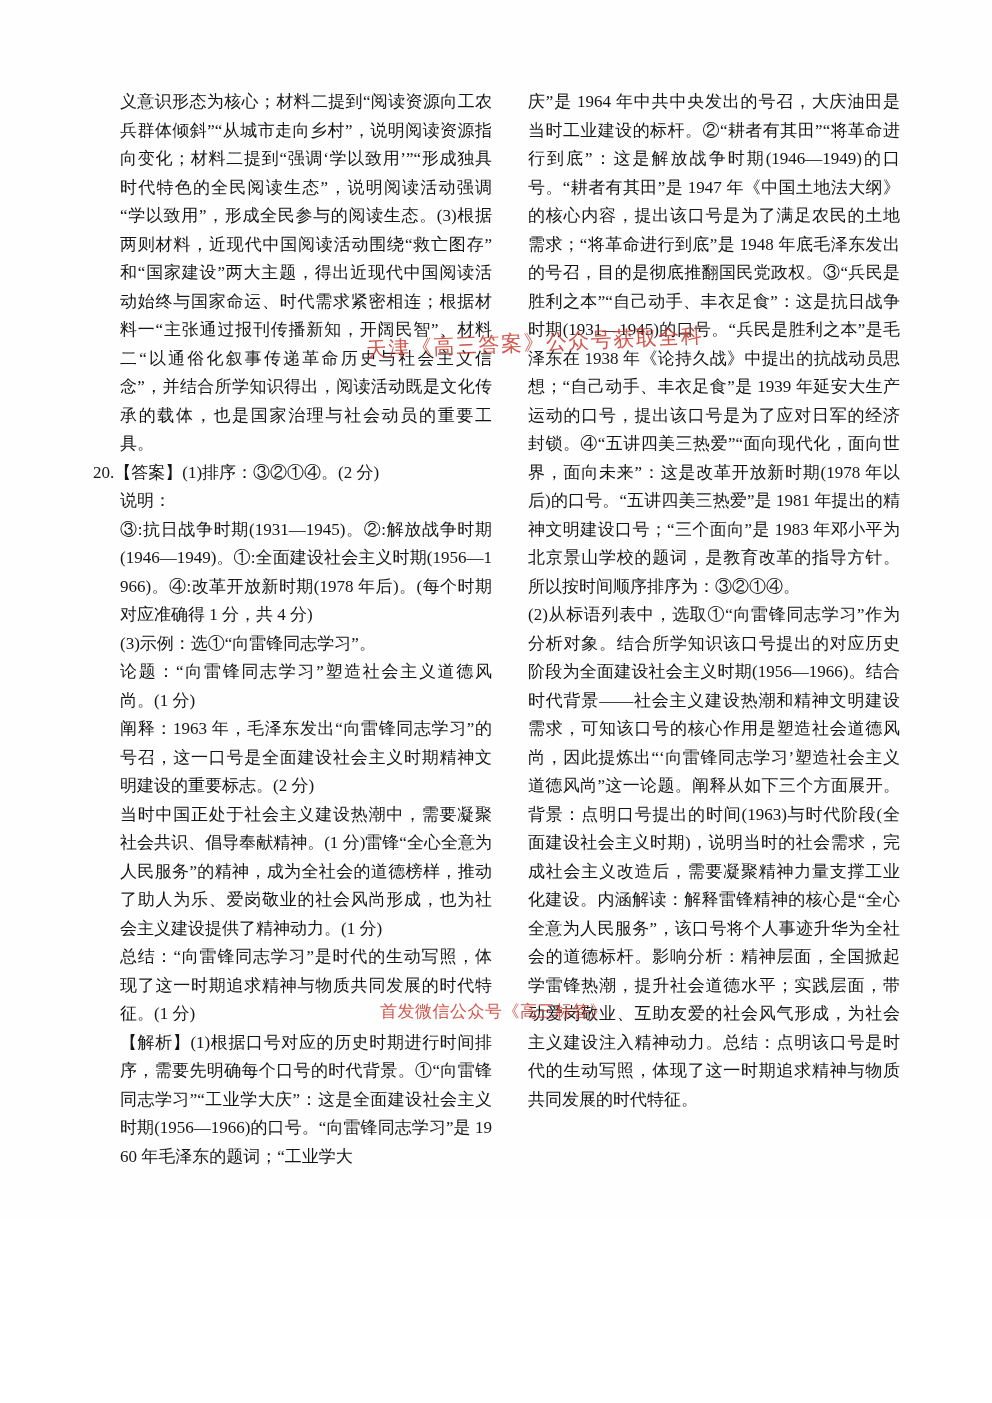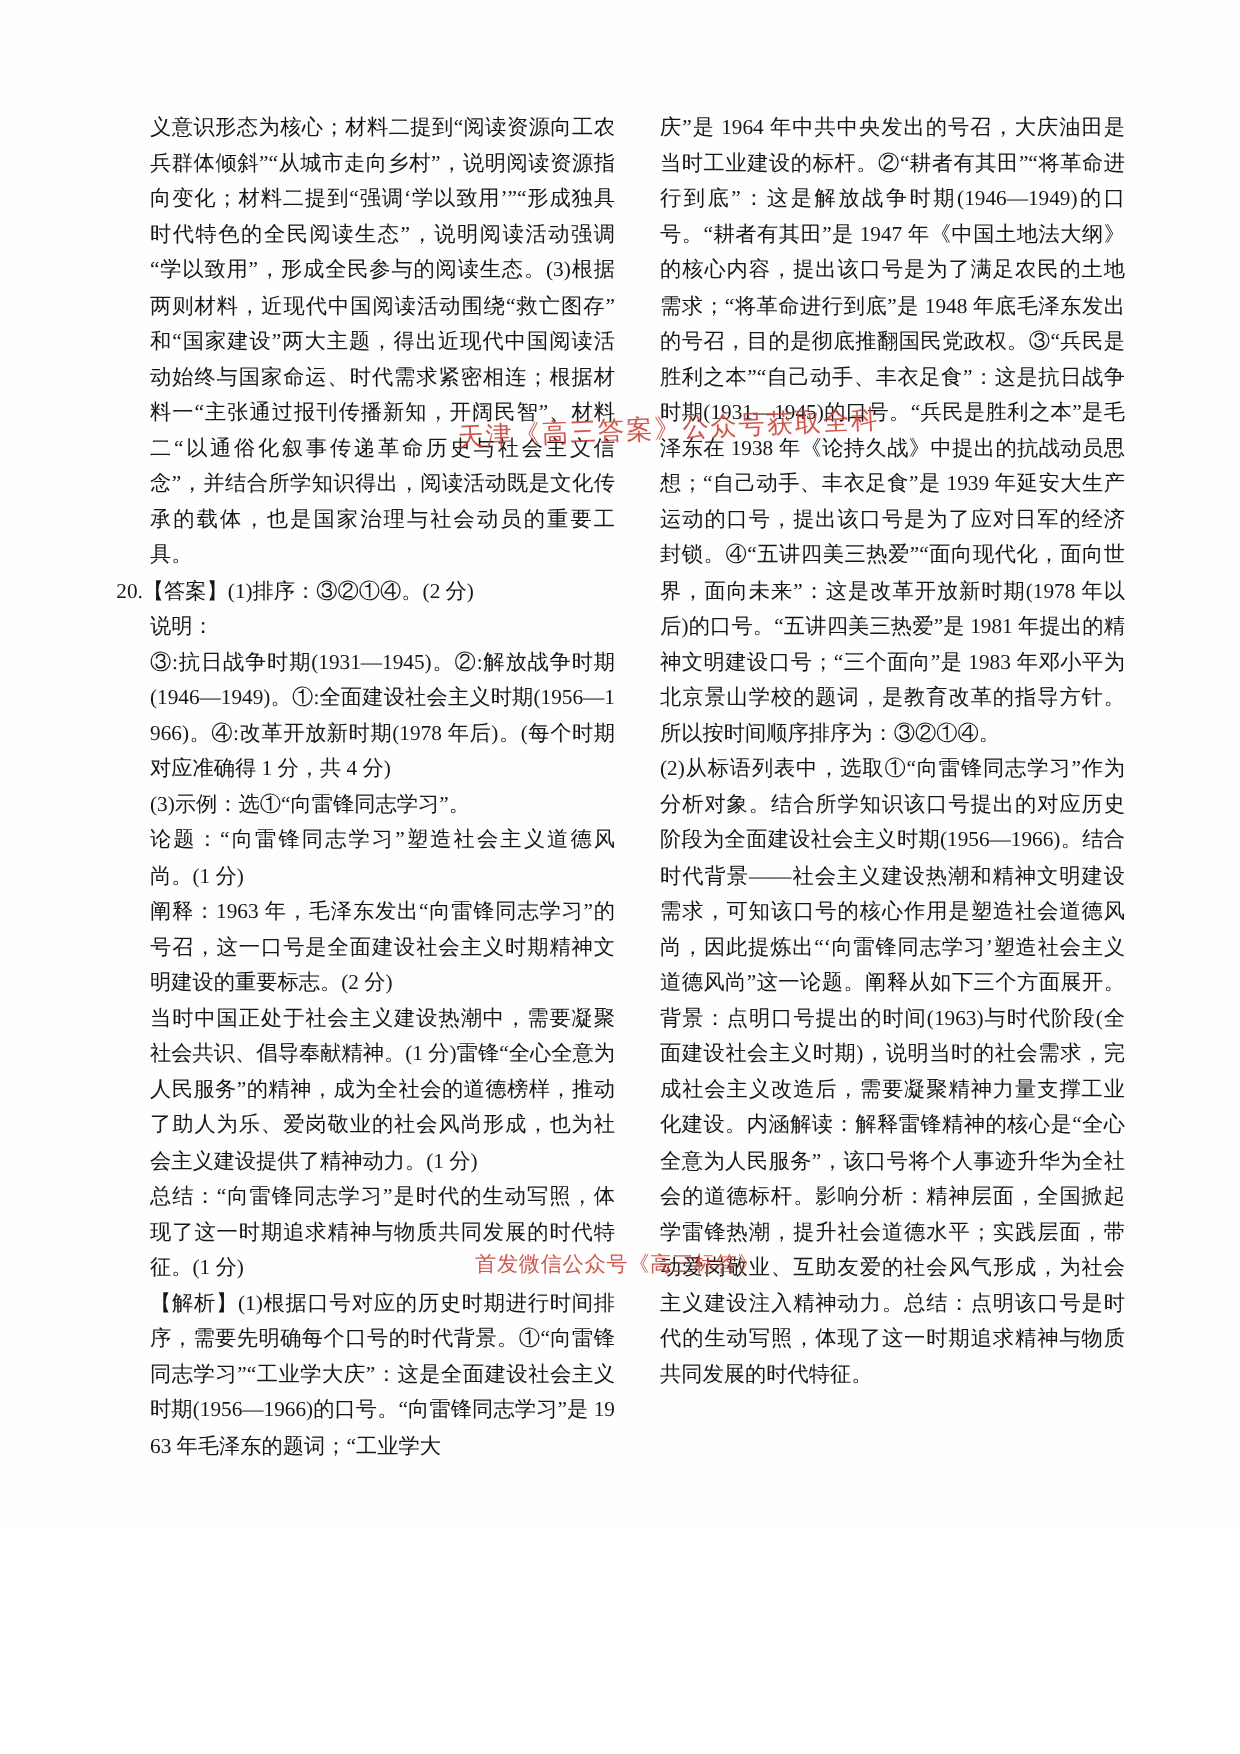--- a/index.html
+++ b/index.html
@@ -71,21 +71,21 @@
   <div class="col col-left">
     <p class="para">义意识形态为核心；材料二提到“阅读资源向工农兵群体倾斜”“从城市走向乡村”，说明阅读资源指向变化；材料二提到“强调‘学以致用’”“形成独具时代特色的全民阅读生态”，说明阅读活动强调“学以致用”，形成全民参与的阅读生态。(3)根据两则材料，近现代中国阅读活动围绕“救亡图存”和“国家建设”两大主题，得出近现代中国阅读活动始终与国家命运、时代需求紧密相连；根据材料一“主张通过报刊传播新知，开阔民智”、材料二“以通俗化叙事传递革命历史与社会主义信念”，并结合所学知识得出，阅读活动既是文化传承的载体，也是国家治理与社会动员的重要工具。</p>
     <p class="para hang"><span>20.</span><span class="blabel">【答案】</span><span>(1)排序：③②①④。(2 分)</span></p>
     <p class="para">说明：</p>
     <p class="para">③:抗日战争时期(1931—1945)。②:解放战争时期(1946—1949)。①:全面建设社会主义时期(1956—1966)。④:改革开放新时期(1978 年后)。(每个时期对应准确得 1 分，共 4 分)</p>
     <p class="para">(3)示例：选①“向雷锋同志学习”。</p>
     <p class="para">论题：“向雷锋同志学习”塑造社会主义道德风尚。(1 分)</p>
     <p class="para">阐释：1963 年，毛泽东发出“向雷锋同志学习”的号召，这一口号是全面建设社会主义时期精神文明建设的重要标志。(2 分)</p>
     <p class="para">当时中国正处于社会主义建设热潮中，需要凝聚社会共识、倡导奉献精神。(1 分)雷锋“全心全意为人民服务”的精神，成为全社会的道德榜样，推动了助人为乐、爱岗敬业的社会风尚形成，也为社会主义建设提供了精神动力。(1 分)</p>
     <p class="para">总结：“向雷锋同志学习”是时代的生动写照，体现了这一时期追求精神与物质共同发展的时代特征。(1 分)</p>
-    <p class="para"><span class="blabel">【解析】</span><span>(1)根据口号对应的历史时期进行时间排序，需要先明确每个口号的时代背景。①“向雷锋同志学习”“工业学大庆”：这是全面建设社会主义时期(1956—1966)的口号。“向雷锋同志学习”是 1963 年毛泽东的题词；“工业学大</span></p>
+    <p class="para"><span class="blabel">【解析】</span><span>(1)根据口号对应的历史时期进行时间排序，需要先明确每个口号的时代背景。①“向雷锋同志学习”“工业学大庆”：这是全面建设社会主义时期(1956—1966)的口号。“向雷锋同志学习”是 1960 年毛泽东的题词；“工业学大</span></p>
   </div>
 
   <div class="col col-right">
     <p class="para">庆”是 1964 年中共中央发出的号召，大庆油田是当时工业建设的标杆。②“耕者有其田”“将革命进行到底”：这是解放战争时期(1946—1949)的口号。“耕者有其田”是 1947 年《中国土地法大纲》的核心内容，提出该口号是为了满足农民的土地需求；“将革命进行到底”是 1948 年底毛泽东发出的号召，目的是彻底推翻国民党政权。③“兵民是胜利之本”“自己动手、丰衣足食”：这是抗日战争时期(1931—1945)的口号。“兵民是胜利之本”是毛泽东在 1938 年《论持久战》中提出的抗战动员思想；“自己动手、丰衣足食”是 1939 年延安大生产运动的口号，提出该口号是为了应对日军的经济封锁。④“五讲四美三热爱”“面向现代化，面向世界，面向未来”：这是改革开放新时期(1978 年以后)的口号。“五讲四美三热爱”是 1981 年提出的精神文明建设口号；“三个面向”是 1983 年邓小平为北京景山学校的题词，是教育改革的指导方针。所以按时间顺序排序为：③②①④。</p>
     <p class="para">(2)从标语列表中，选取①“向雷锋同志学习”作为分析对象。结合所学知识该口号提出的对应历史阶段为全面建设社会主义时期(1956—1966)。结合时代背景——社会主义建设热潮和精神文明建设需求，可知该口号的核心作用是塑造社会道德风尚，因此提炼出“‘向雷锋同志学习’塑造社会主义道德风尚”这一论题。阐释从如下三个方面展开。背景：点明口号提出的时间(1963)与时代阶段(全面建设社会主义时期)，说明当时的社会需求，完成社会主义改造后，需要凝聚精神力量支撑工业化建设。内涵解读：解释雷锋精神的核心是“全心全意为人民服务”，该口号将个人事迹升华为全社会的道德标杆。影响分析：精神层面，全国掀起学雷锋热潮，提升社会道德水平；实践层面，带动爱岗敬业、互助友爱的社会风气形成，为社会主义建设注入精神动力。总结：点明该口号是时代的生动写照，体现了这一时期追求精神与物质共同发展的时代特征。</p>
   </div>
 
   <div class="watermark wm-center">天津《高三答案》公众号获取全科</div>
   <div class="watermark wm-lower">首发微信公众号《高三标答》</div>
 

